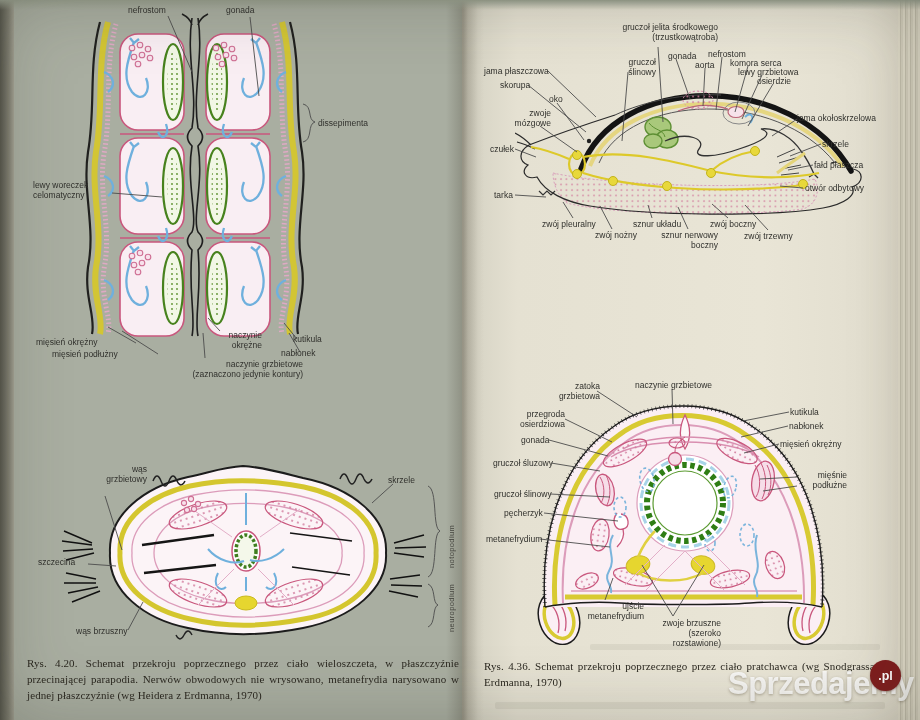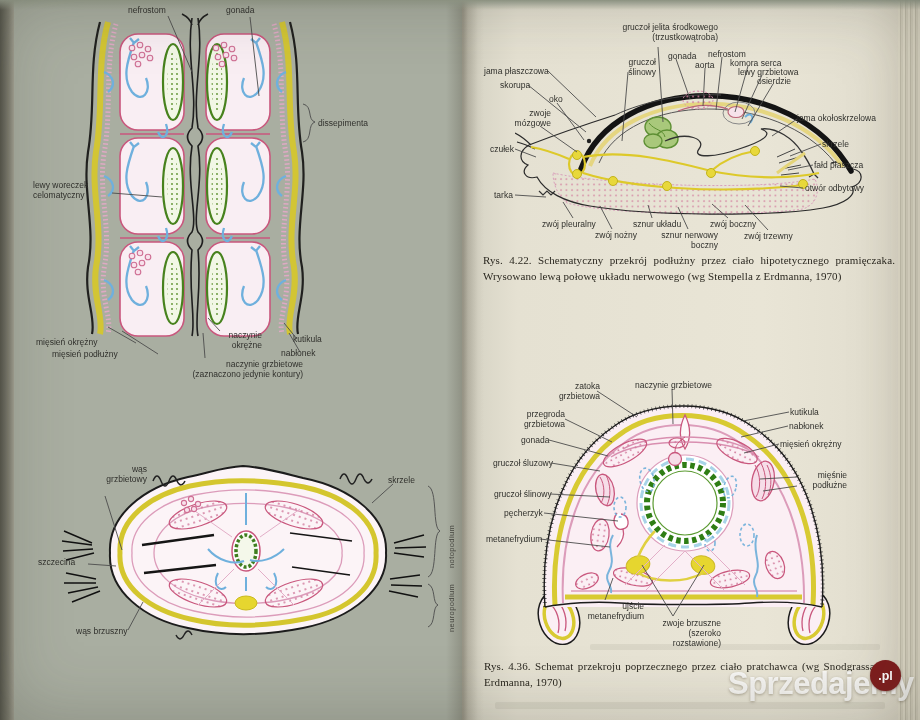--- a/index.html
+++ b/index.html
@@ -321,20 +321,21 @@
   <span class="lb" style="left:293px;top:334px">kutikula</span>
   <span class="lb" style="left:281px;top:348px">nabłonek</span>
 
   <span class="lb cn" style="left:62px;top:464px;width:85px">wąs
 grzbietowy</span>
   <span class="lb" style="left:38px;top:557px">szczecina</span>
   <span class="lb" style="left:76px;top:626px">wąs brzuszny</span>
   <span class="lb" style="left:388px;top:475px">skrzele</span>
   <span class="vl" style="left:447px;top:568px">notopodium</span>
   <span class="vl" style="left:447px;top:632px">neuropodium</span>
+  <div class="cap" style="left:27px;top:656px;width:432px">Rys. 4.20. Schemat przekroju poprzecznego przez ciało wieloszczeta, w płaszczyźnie przecinającej parapodia. Nerwów obwodowych nie wrysowano, metanefrydia narysowano w jednej płaszczyźnie (wg Heidera z Erdmanna, 1970)</div>
 
   <span class="lb cn" style="left:598px;top:22px;width:120px">gruczoł jelita środkowego
 (trzustkowątroba)</span>
   <span class="lb" style="left:484px;top:66px">jama płaszczowa</span>
   <span class="lb" style="left:500px;top:80px">skorupa</span>
   <span class="lb cn" style="left:606px;top:57px;width:50px">gruczoł
 ślinowy</span>
   <span class="lb" style="left:668px;top:51px">gonada</span>
   <span class="lb" style="left:695px;top:60px">aorta</span>
   <span class="lb" style="left:708px;top:49px">nefrostom</span>
@@ -350,27 +351,26 @@
   <span class="lb" style="left:822px;top:139px">skrzele</span>
   <span class="lb" style="left:814px;top:160px">fałd płaszcza</span>
   <span class="lb" style="left:805px;top:183px">otwór odbytowy</span>
   <span class="lb" style="left:542px;top:219px">zwój pleuralny</span>
   <span class="lb" style="left:595px;top:230px">zwój nożny</span>
   <span class="lb" style="left:633px;top:219px">sznur układu</span>
   <span class="lb cn" style="left:660px;top:230px;width:58px">sznur nerwowy
 boczny</span>
   <span class="lb" style="left:710px;top:219px">zwój boczny</span>
   <span class="lb" style="left:744px;top:231px">zwój trzewny</span>
-  <div class="cap" style="left:483px;top:253px;width:412px">Rys. 4.22. Schematyczny przekrój podłużny przez ciało hipotetycznego pramięczaka. Wrysowano lewą połowę układu nerwowego (wg Stempella z Erdmanna, 1970)</div>
 
   <span class="lb cn" style="left:548px;top:381px;width:52px">zatoka
 grzbietowa</span>
   <span class="lb" style="left:635px;top:380px">naczynie grzbietowe</span>
   <span class="lb cn" style="left:513px;top:409px;width:52px">przegroda
-grzbietowa</span>
+osierdziowa</span>
   <span class="lb" style="left:521px;top:435px">gonada</span>
   <span class="lb" style="left:493px;top:458px">gruczoł śluzowy</span>
   <span class="lb" style="left:494px;top:489px">gruczoł ślinowy</span>
   <span class="lb" style="left:504px;top:508px">pęcherzyk</span>
   <span class="lb" style="left:486px;top:534px">metanefrydium</span>
   <span class="lb" style="left:790px;top:407px">kutikula</span>
   <span class="lb" style="left:789px;top:421px">nabłonek</span>
   <span class="lb" style="left:780px;top:439px">mięsień okrężny</span>
   <span class="lb cn" style="left:799px;top:470px;width:48px">mięśnie
 podłużne</span>

